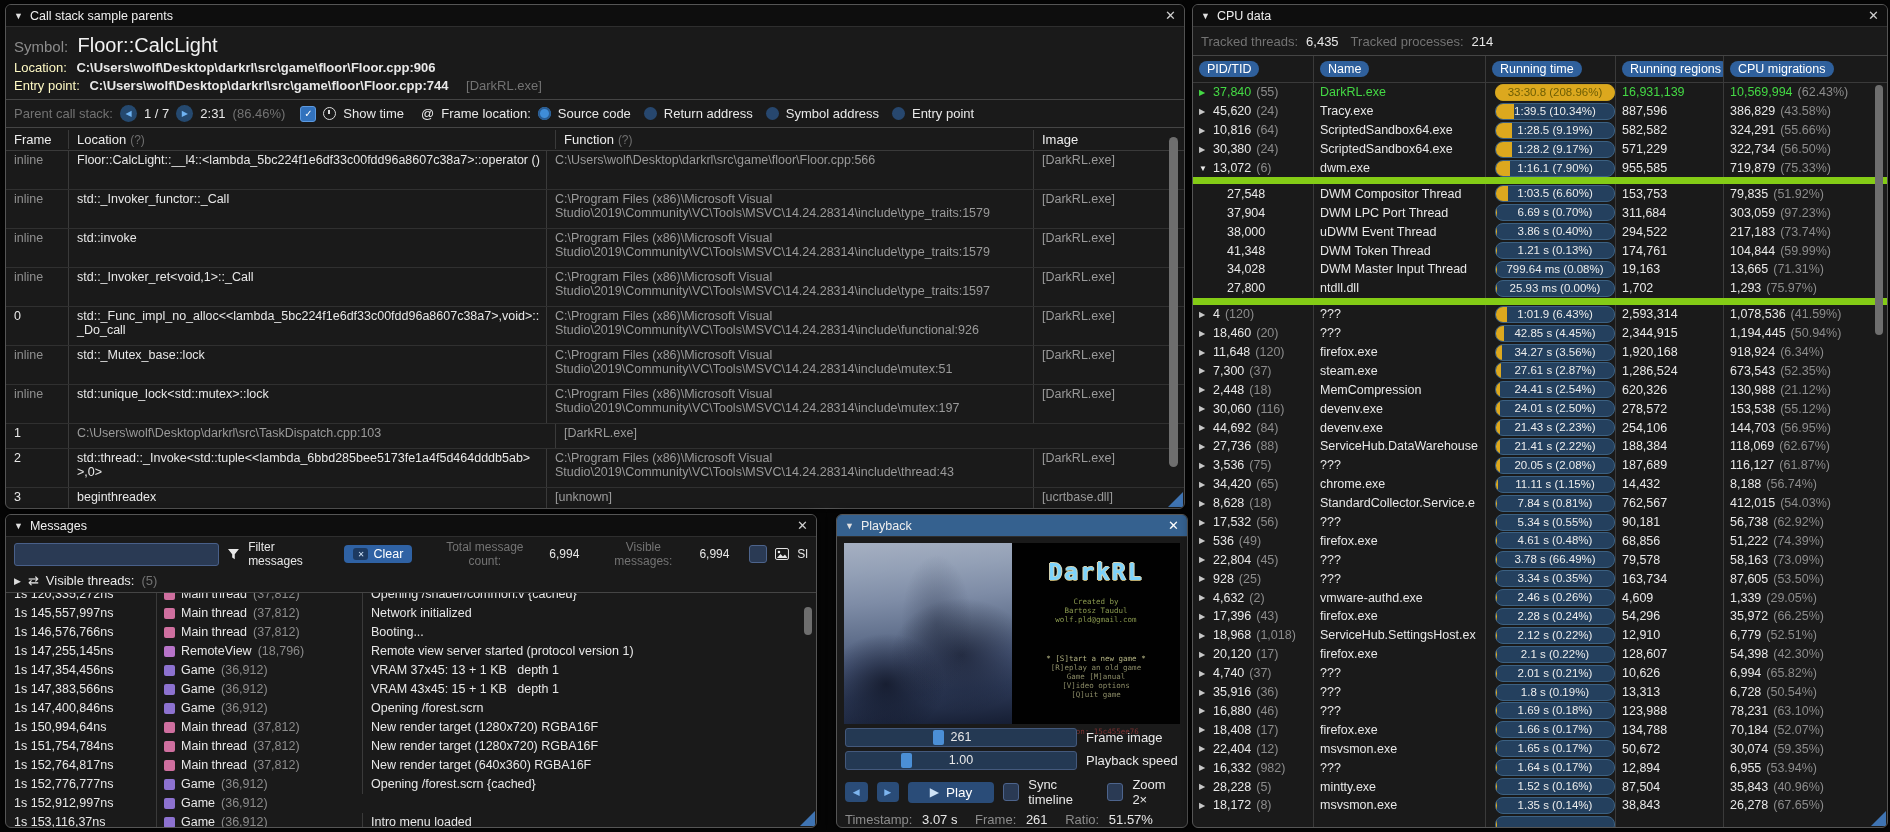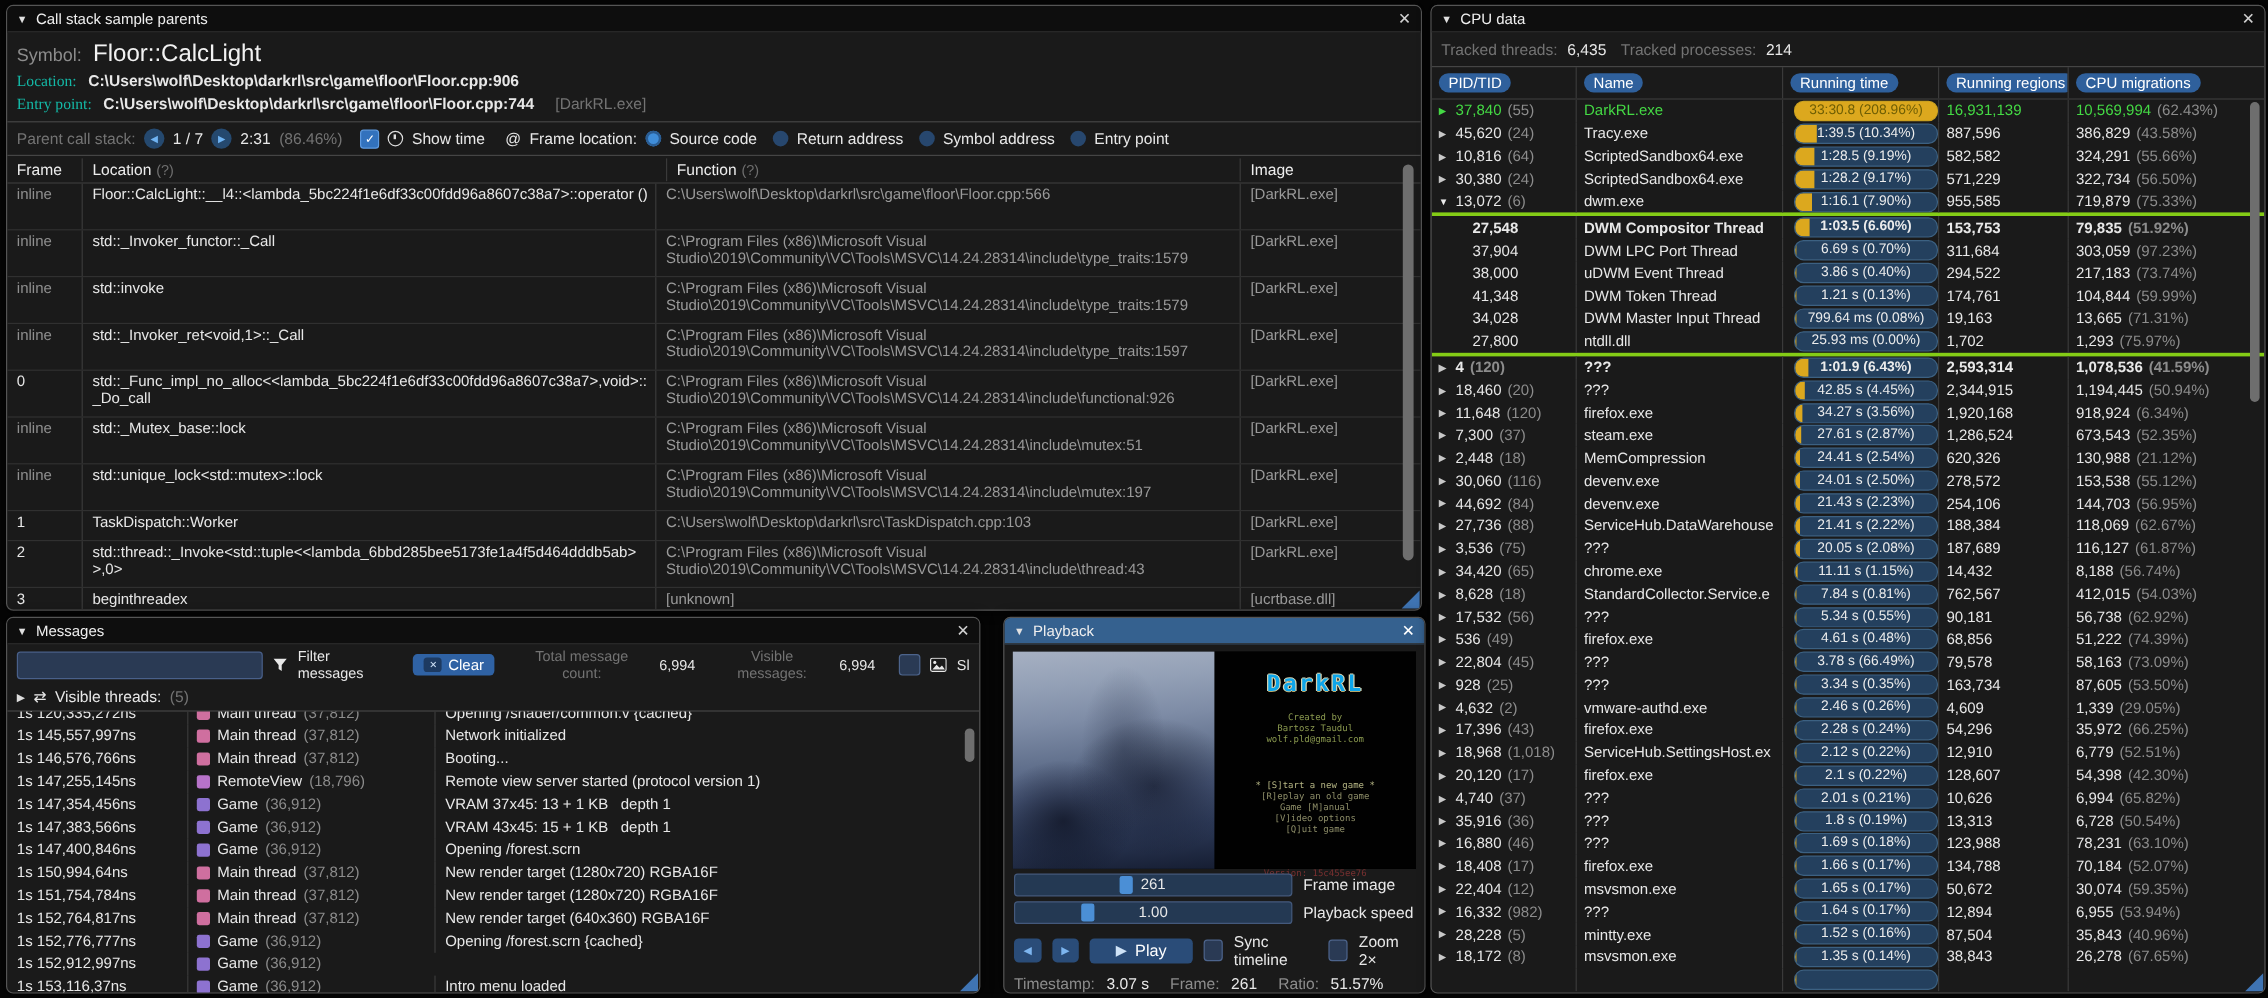--- a/index.html
+++ b/index.html
@@ -13,21 +13,21 @@
   .tb-collapse{font-size:9px;color:#e0e0e0;}
   .tb-close{margin-left:auto;color:#d0d0d0;font-size:13px;line-height:1;}
   .gray{color:#737373;text-align:center;}
   .white{color:#e8e8e8;font-weight:bold;}
   
   #cs-body{padding:5px 8px 0 8px;}
   .sym-line{margin-top:2px;}
   .sym-label{color:#8c8c8c;font-size:15px;}
   .sym-name{font-size:20px;color:#f2f2f2;margin-left:6px;}
   .meta-line{margin-top:3px;font-size:13px;}
-  .meta-line .lbl{color:#14b8a6;font-family:Liberation Serif, serif;}
+  .meta-line .lbl{color:#fef9c3;}
   .divider{border-top:1px solid #454545;margin:6px -8px 0 -8px;}
   #cs-controls{display:flex;align-items:center;gap:7px;padding:5px 0 5px 0;font-size:13px;}
   .circle-btn{width:17px;height:17px;border-radius:50%;background:#25496f;color:#6fb3f2;
               display:flex;align-items:center;justify-content:center;font-size:8px;}
   .checkbox{width:14px;height:14px;border-radius:3px;background:#2a3a54;border:1px solid #4d648c;
             display:inline-flex;align-items:center;justify-content:center;}
   .checkbox.checked{background:#3272bd;border-color:#5d9ae0;color:#fff;font-size:10px;}
   .clock-icon{width:11px;height:11px;border:1.4px solid #ddd;border-radius:50%;position:relative;display:inline-block;}
   .clock-icon::after{content:"";position:absolute;left:4px;top:2px;width:1.5px;height:4px;background:#ddd;}
   .radio{width:13px;height:13px;border-radius:50%;background:#27476e;display:inline-block;}
@@ -68,21 +68,21 @@
   #pb-image{margin:6px 7px 4px 7px;height:181px;display:flex;background:#000;}
   #pb-forest{width:50%;position:relative;
     background:
       radial-gradient(ellipse 60% 45% at 70% 62%, rgba(15,20,36,.65), rgba(15,20,36,0) 70%),
       radial-gradient(ellipse 50% 40% at 25% 78%, rgba(10,14,28,.7), rgba(10,14,28,0) 70%),
       linear-gradient(175deg,#a6b0c2 0%,#93a0b6 16%,#7e8ca6 32%,#64738f 48%,#49587a 64%,#2d3a58 80%,#161e33 100%);}
   #pb-forest::after{content:"";position:absolute;inset:0;
       background:radial-gradient(ellipse 30% 55% at 55% 45%, rgba(30,38,60,.35), transparent 70%);}
   #pb-intro{width:50%;background:#010101;display:flex;flex-direction:column;align-items:center;
             font-family:"DejaVu Sans Mono",monospace;text-align:center;}
-  #pb-logo{margin-top:16px;font-size:19px;font-weight:bold;letter-spacing:2px;color:#0ea5e9;
+  #pb-logo{margin-top:16px;font-size:23px;font-weight:bold;letter-spacing:2px;color:#7dd3fc;
            text-shadow:-1px 0 #d8d4b2,1px 0 #d8d4b2,0 -1px #d8d4b2,0 1px #b8a86a;}
   .intro-small{font-size:7.5px;line-height:9px;color:#7d8a4a;}
   .intro-created{margin-top:12px;color:#8a994f;}
   .intro-menu{margin-top:30px;color:#8d8d68;}
   .intro-menu div:first-child{color:#b5b584;}
   .intro-version{margin-top:28px;color:#7a3030;}
   .slider-row{display:flex;align-items:center;gap:9px;margin:4px 8px;height:19px;font-size:13px;}
   .slider{position:relative;width:232px;height:19px;background:#243953;border:1px solid #44597c;
           border-radius:3px;box-sizing:border-box;text-align:center;line-height:17px;font-size:12.5px;}
   .slider .handle{position:absolute;top:1px;width:11px;height:15px;background:#4b8fd6;border-radius:2px;}
@@ -99,21 +99,21 @@
   #cpu-stats{display:flex;gap:8px;padding:7px 8px 6px 8px;font-size:13px;}
   #cpu-head{display:flex;align-items:center;height:26px;border-top:1px solid #454545;border-bottom:1px solid #3a3a3a;}
   .pill-h{background:#2f609c;border-radius:8px;padding:1px 8px;font-size:12.5px;color:#fff;white-space:nowrap;}
   .cpu-col0{width:120px;flex:none;}
   .cpu-col1{width:172px;flex:none;border-left:1px solid #3a3a3a;}
   .cpu-col2{width:130px;flex:none;border-left:1px solid #3a3a3a;}
   .cpu-col3{width:108px;flex:none;border-left:1px solid #3a3a3a;}
   .cpu-col4{width:150px;flex:none;border-left:1px solid #3a3a3a;}
   .cpu-cell{padding-left:6px;box-sizing:border-box;display:flex;align-items:center;height:100%;overflow:hidden;white-space:nowrap;}
   .cpu-row{display:flex;height:18.9px;font-size:12.5px;align-items:stretch;}
-  .cpu-row.sep{border-top:3px solid #84cc16;font-weight:bold;}
+  .cpu-row.sep{border-top:7px solid #84cc16;}
   .exp{width:14px;flex:none;font-size:8px;color:#c8c8c8;display:inline-block;}
   .cpu-row .cnt{color:#8c8c8c;margin-left:5px;}
   .pill{position:relative;width:121px;height:15px;background:#24405e;border:1px solid #3c6182;
         border-radius:8px;overflow:hidden;margin-left:3px;}
   .pill .fill{position:absolute;left:0;top:0;bottom:0;background:#dca81e;}
   .pill .ptext{position:absolute;inset:0;text-align:center;line-height:15px;font-size:11.5px;color:#ececec;}
   .pill.full{background:#e2b322;border-color:#caa020;}
   .pill.full .ptext{color:#6e5e04;}
   .mig-pct{color:#8c8c8c;margin-left:5px;}
   .child-indent{padding-left:34px;}
@@ -214,21 +214,20 @@
               <div class="cs-cell c-img">[DarkRL.exe]</div>
             </div>
             <div class="cs-row" style="min-height: 38px;">
               <div class="cs-cell c-frame inline">inline</div>
               <div class="cs-cell c-func">std::unique_lock&lt;std::mutex&gt;::lock</div>
               <div class="cs-cell c-loc">C:\Program Files (x86)\Microsoft Visual Studio\2019\Community\VC\Tools\MSVC\14.24.28314\include\mutex:197</div>
               <div class="cs-cell c-img">[DarkRL.exe]</div>
             </div>
             <div class="cs-row" style="min-height: 24px;">
               <div class="cs-cell c-frame">1</div>
-              <div class="cs-cell c-func">TaskDispatch::Worker</div>
               <div class="cs-cell c-loc">C:\Users\wolf\Desktop\darkrl\src\TaskDispatch.cpp:103</div>
               <div class="cs-cell c-img">[DarkRL.exe]</div>
             </div>
             <div class="cs-row" style="min-height: 38px;">
               <div class="cs-cell c-frame">2</div>
               <div class="cs-cell c-func">std::thread::_Invoke&lt;std::tuple&lt;&lt;lambda_6bbd285bee5173fe1a4f5d464dddb5ab&gt;&gt;,0&gt;</div>
               <div class="cs-cell c-loc">C:\Program Files (x86)\Microsoft Visual Studio\2019\Community\VC\Tools\MSVC\14.24.28314\include\thread:43</div>
               <div class="cs-cell c-img">[DarkRL.exe]</div>
             </div>
             <div class="cs-row" style="min-height: 24px;">

